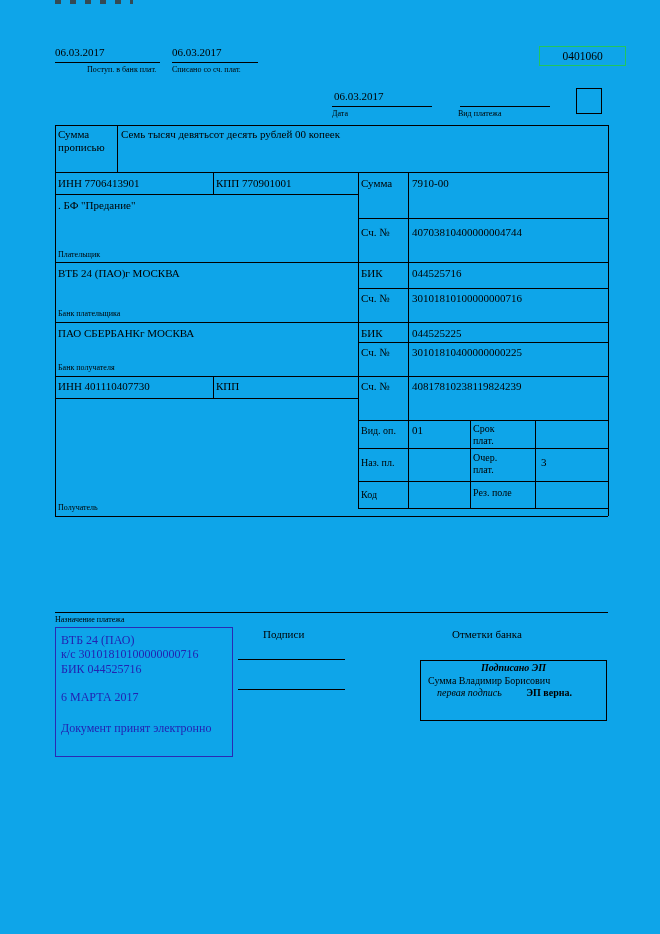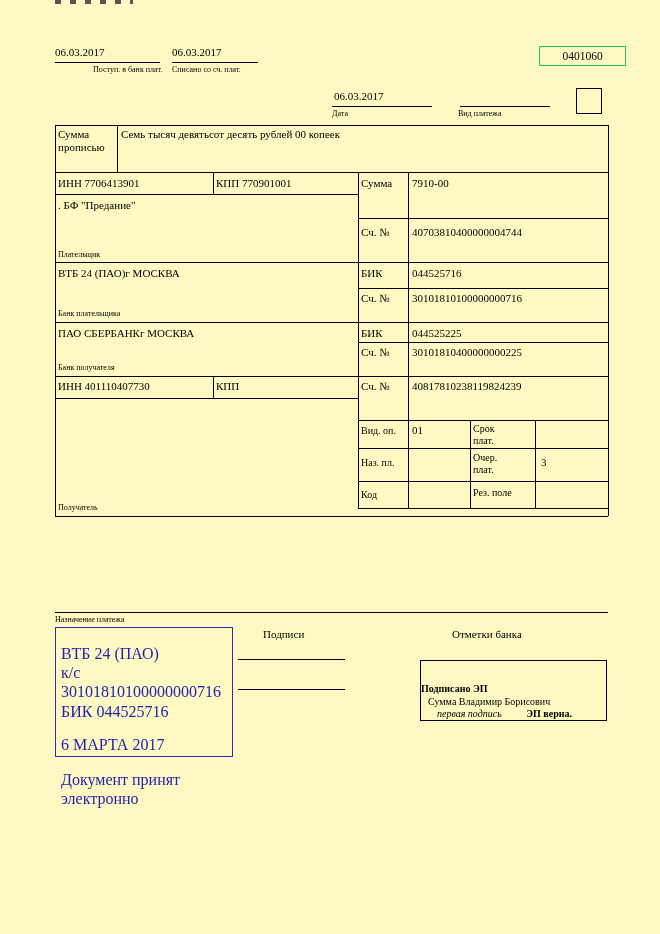--- a/index.html
+++ b/index.html
@@ -1,56 +1,56 @@
 <!DOCTYPE html>
 <html><head>
 <meta charset="utf-8">
 <style>
   * { margin:0; padding:0; box-sizing:border-box; }
   html,body { background:#ffffff; }
   .page {
-    position:relative; width:660px; height:934px; background:#fef9c3;
+    position:relative; width:660px; height:934px; background:#0ea5e9;
     font-family:"Liberation Serif", serif; color:#000; overflow:hidden;
   }
   .abs { position:absolute; }
   .hline { position:absolute; height:1px; background:#000; }
   .vline { position:absolute; width:1px; background:#000; }
   .t8  { font-size:8px;  line-height:1.15; }
   .t10 { font-size:10px; line-height:1.2; }
   .t11 { font-size:11px; line-height:1.2; }
   .title {
     font-family:"Liberation Sans", sans-serif; font-weight:bold; font-size:12.5px;
   }
   .codebox {
     border:1px solid #22c55e; text-align:center; font-size:11.5px; line-height:18px;
   }
   .smallbox { border:1px solid #000; }
   .blue { color:#2323b2; }
   .stampbox {
-    border:1px solid #2a2ab4; padding:16px 5px;
-    font-size:16px; line-height:1.2;
+    border:1px solid #2a2ab4; padding:5px 5px;
+    font-size:12px; line-height:1.2;
   }
   .epbox { border:1px solid #000; font-size:10px; }
   .bold { font-weight:bold; }
   .italic { font-style:italic; }
   .artifact {
     background:repeating-linear-gradient(90deg,#3a3a3a 0 6px,transparent 6px 15px);
     opacity:.85;
   }
 </style>
 </head>
 <body>
 
 <div class="page">
 
   <div class="abs artifact" style="left:55px; top:0; width:78px; height:4px;"></div>
 
   <div class="abs t11" style="left:55px; top:46px;">06.03.2017</div>
   <div class="hline" style="left:55px; top:62px; width:105px;"></div>
-  <div class="abs t8" style="left:61px; top:65px;padding-left:32px;">Поступ. в банк плат.</div>
+  <div class="abs t8" style="left:55px; top:65px;padding-left:32px;">Поступ. в банк плат.</div>
 
   <div class="abs t11" style="left:172px; top:46px;">06.03.2017</div>
   <div class="hline" style="left:172px; top:62px; width:86px;"></div>
   <div class="abs t8" style="left:172px; top:65px;">Списано со сч. плат.</div>
 
   <div class="abs codebox" style="left:539px; top:46px; width:87px; height:20px;">0401060</div>
 
   <div class="abs t11" style="left:334px; top:90px;">06.03.2017</div>
   <div class="hline" style="left:332px; top:106px; width:100px;"></div>
   <div class="abs t8" style="left:332px; top:109px;">Дата</div>
@@ -139,21 +139,21 @@
     <div>Документ принят электронно</div>
   </div>
 
   <div class="abs t11" style="left:263px; top:628px;">Подписи</div>
   <div class="hline" style="left:238px; top:659px; width:107px;"></div>
   <div class="hline" style="left:238px; top:689px; width:107px;"></div>
 
   <div class="abs t11" style="left:452px; top:628px;">Отметки банка</div>
 
   <div class="abs epbox" style="left:420px; top:660px; width:187px; height:61px;">
-    <div class="bold" style="text-align:left; margin-top:22px;">Подписано ЭП</div>
+    <div class="bold" style="text-align:center; margin-top:1px;font-style:italic;">Подписано ЭП</div>
     <div style="margin-left:7px; margin-top:2px;">Сумма Владимир Борисович</div>
     <div style="margin-left:16px; margin-top:1px;">
       <span class="italic">первая подпись</span>
       <span class="bold" style="margin-left:22px;">ЭП верна.</span>
     </div>
   </div>
 
 </div>
 
 </body></html>

